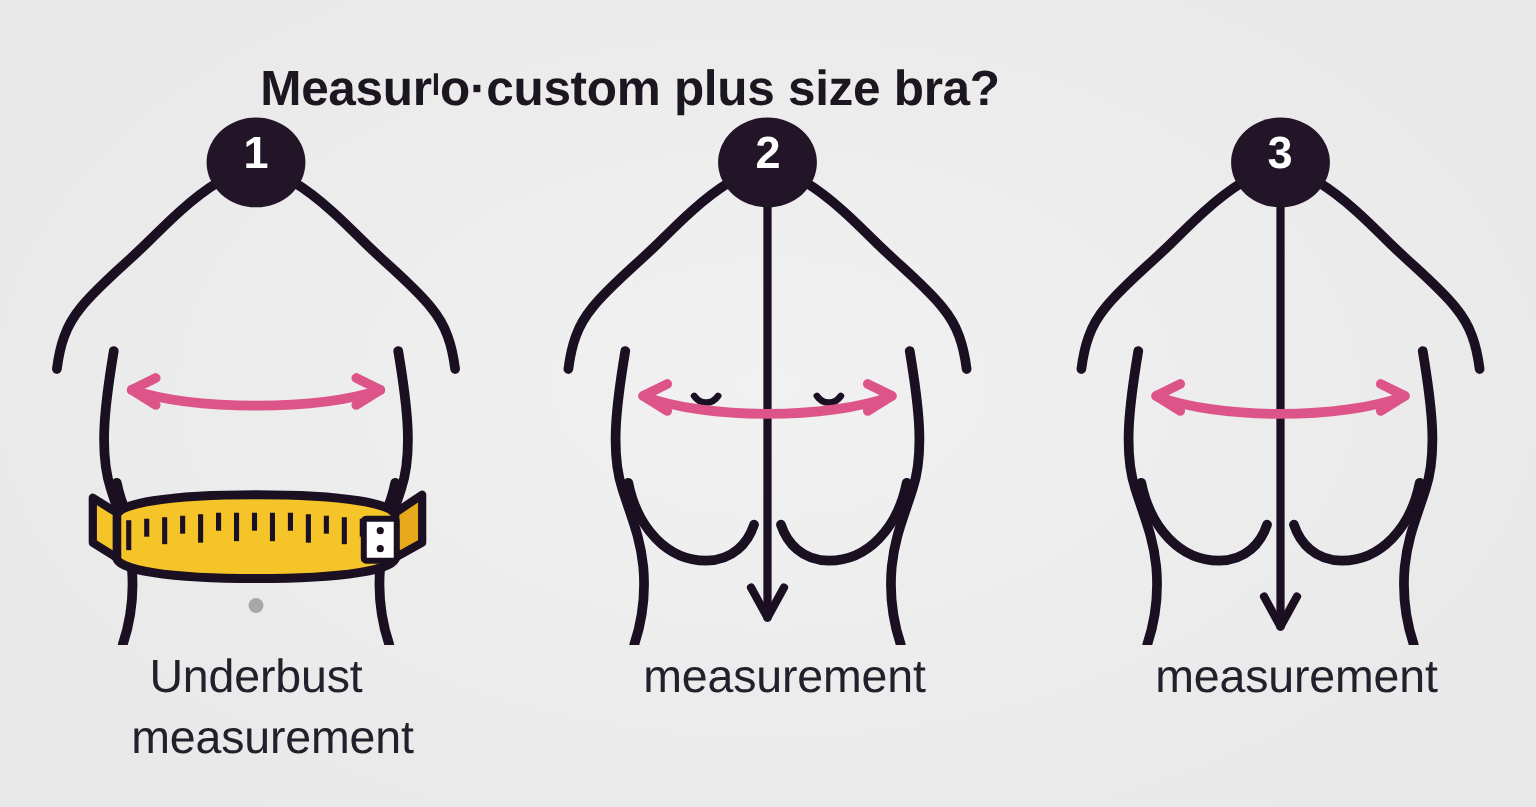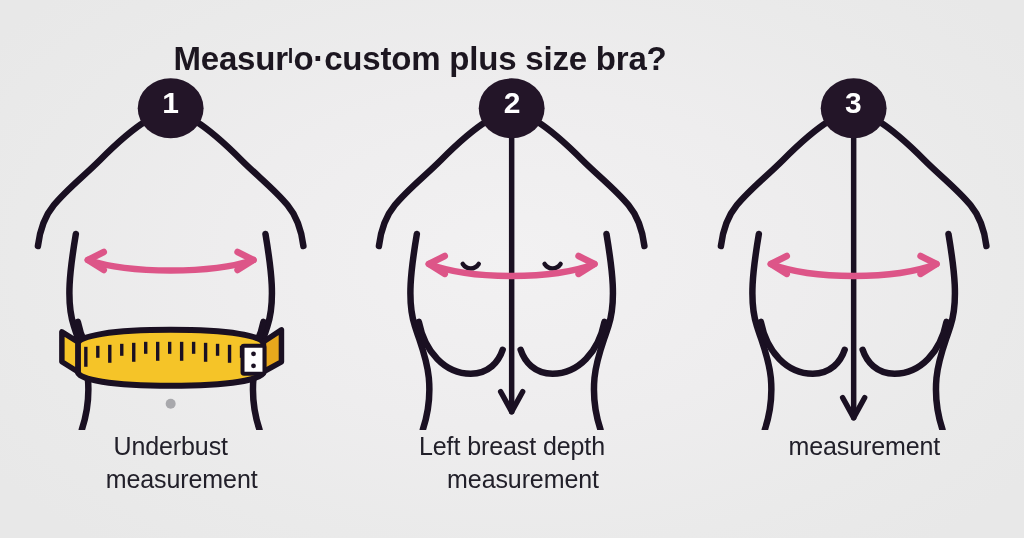--- a/index.html
+++ b/index.html
@@ -73,21 +73,21 @@
     width: 100%;
     height: 100%;
   }
 
   .caption {
     position: absolute;
     top: 356px;
     left: 0;
     width: 100%;
     text-align: center;
-    font-size: 25px;
+    font-size: 31px;
     line-height: 1.33;
     color: #22202a;
     font-weight: 400;
     letter-spacing: -0.1px;
   }
   .caption .l2 { display: block; margin-left: 22px; }
 </style>
 </head>
 <body>
 
@@ -201,21 +201,20 @@
           <g>
             <ellipse cx="171" cy="34" rx="33" ry="30" fill="#231528"></ellipse>
           </g>
         </svg>
         <div style="position:absolute; top:0; left:0; width:100%; height:356px; pointer-events:none;">
           <div style="position:absolute; left:0; top:12px; width:100%; text-align:center;
                       color:#ffffff; font-size:30px; font-weight:700;">2</div>
         </div>
       </div>
       <div class="caption">
-        <span>Left breast depth</span>
         <span class="l2">measurement</span>
       </div>
     </div>
 
     <div class="panel">
       <div class="figure-wrap">
         <svg viewBox="0 0 342 356" xmlns="http://www.w3.org/2000/svg">
           <g fill="none" stroke="#1a1022" stroke-width="6.5" stroke-linecap="round" stroke-linejoin="round">
             <path d="M146 47 C 128 58, 112 74, 100 86 C 84 102, 66 116, 54 131 C 44 143, 40 156, 38 172"></path>
             <path d="M196 47 C 214 58, 230 74, 242 86 C 258 102, 276 116, 288 131 C 298 143, 302 156, 304 172"></path>

